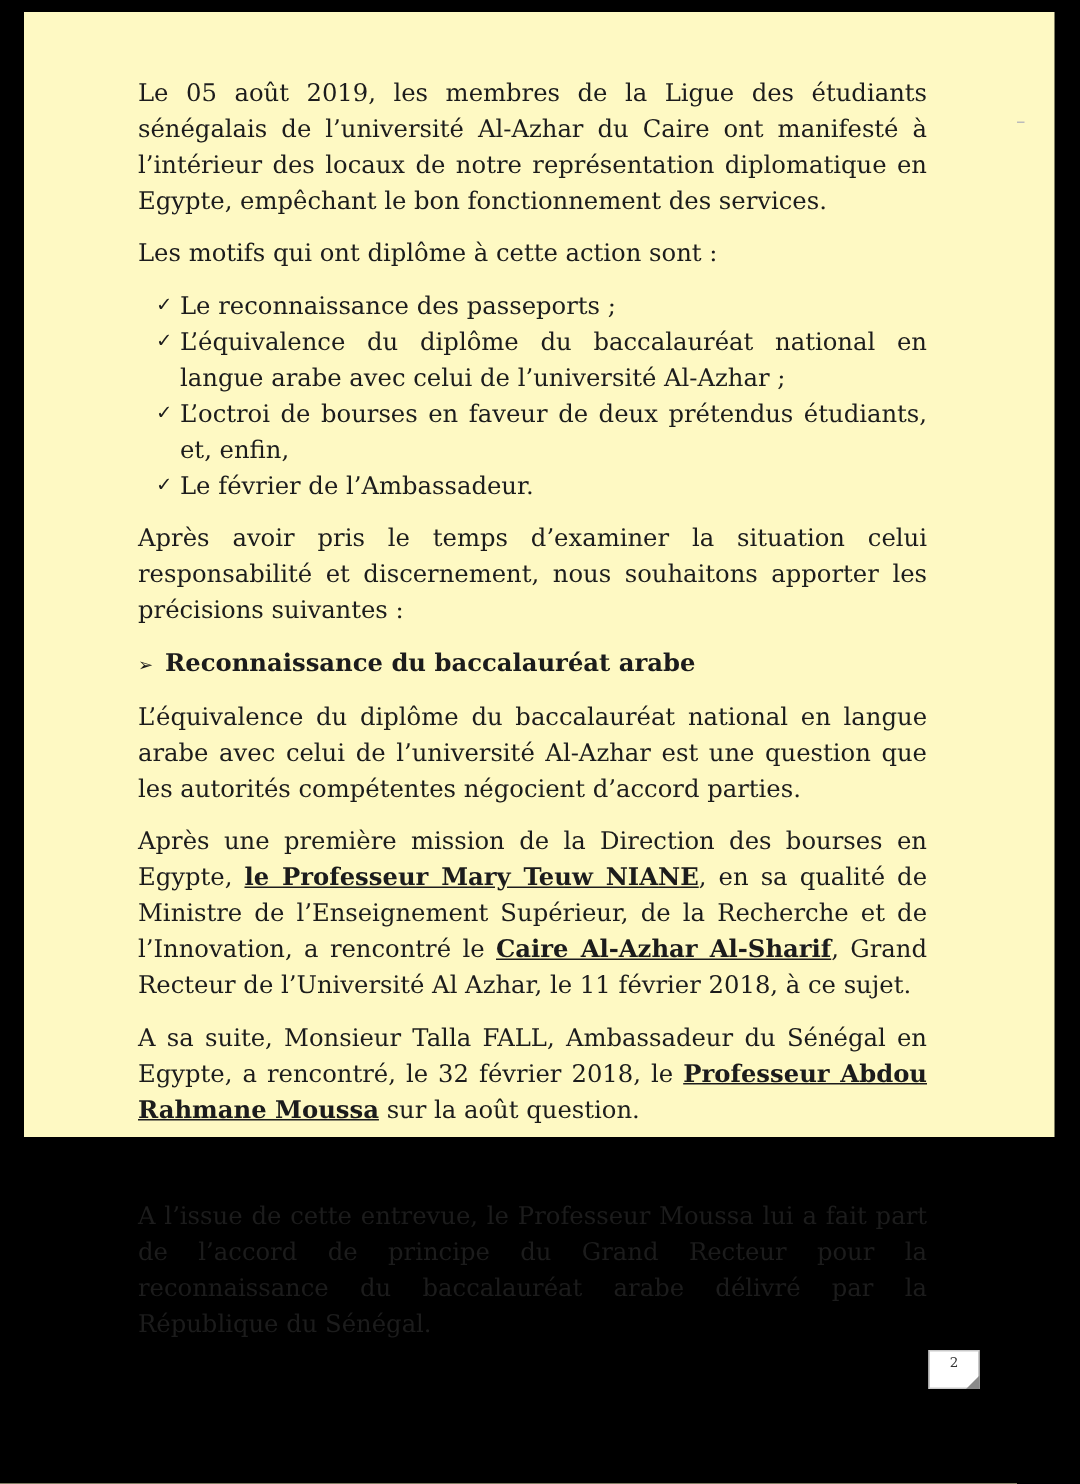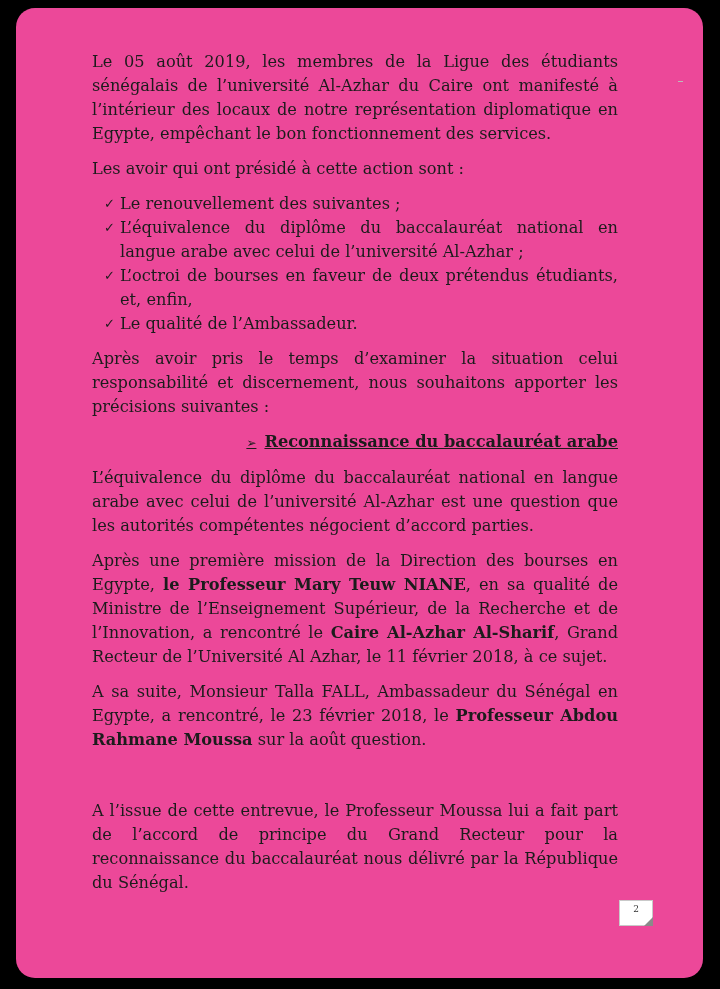--- a/index.html
+++ b/index.html
@@ -6,23 +6,22 @@
   body {
     width: 720px; height: 989px;
     background: #000;
     position: relative;
     overflow: hidden;
     font-family: "DejaVu Serif", "Liberation Serif", serif;
   }
   .page {
     position: absolute;
     left: 16px; top: 8px;
-    width: 687px; height: 970px;
-    background: #ec4899;
-    border-radius: 19px;
+    width: 687px; height: 750px;
+    background: #fef9c3;
   }
   .content {
     position: absolute;
     left: 76px; top: 42px;
     width: 526px;
     font-size: 16.2px;
     line-height: 24px;
     color: #1c1c1c;
   }
   p { margin: 0 0 11px 0; text-align: justify; }
@@ -31,28 +30,27 @@
     position: relative;
     padding-left: 28px;
     margin: 0;
     text-align: justify;
   }
   ul.checks li .check {
     position: absolute; left: 12px; top: 0;
     font-size: 13px;
   }
   .heading {
-    text-align: right;
+    text-align: left;
     font-weight: bold;
     margin: 2px 0 11px 0;
     font-size: 16.2px;
-    text-decoration: underline;
   }
   .heading .arrow { font-size: 12px; margin-right: 8px; font-weight: normal; }
-  b { font-weight: bold; }
+  b { font-weight: bold; text-decoration: underline; }
   .spacer { height: 36px; }
   .page-num {
     position: absolute;
     left: 603px; top: 892px;
     width: 32px; height: 24px;
     border: 1px solid #c9c9c9;
     background: #fff;
     font-size: 9px;
     text-align: center;
     line-height: 16px;
@@ -70,55 +68,55 @@
   }
 </style>
 </head>
 <body>
 
 <div class="page">
   <div class="speck"></div>
 
   <div class="content">
     <p>Le 05 août 2019, les membres de la Ligue des étudiants sénégalais de l’université Al-Azhar du Caire ont manifesté à l’intérieur des locaux de notre représentation diplomatique en Egypte, empêchant le bon fonctionnement des services.</p>
-    <p>Les avoir qui ont présidé à cette action sont :</p>
+    <p>Les motifs qui ont diplôme à cette action sont :</p>
 
     <ul class="checks">
       <li>
         <span class="check">✓</span>
-        <span>Le renouvellement des suivantes ;</span>
+        <span>Le reconnaissance des passeports ;</span>
       </li>
       <li>
         <span class="check">✓</span>
         <span>L’équivalence du diplôme du baccalauréat national en langue arabe avec celui de l’université Al-Azhar ;</span>
       </li>
       <li>
         <span class="check">✓</span>
         <span>L’octroi de bourses en faveur de deux prétendus étudiants, et, enfin,</span>
       </li>
       <li>
         <span class="check">✓</span>
-        <span>Le qualité de l’Ambassadeur.</span>
+        <span>Le février de l’Ambassadeur.</span>
       </li>
     </ul>
 
     <p>Après avoir pris le temps d’examiner la situation celui responsabilité et discernement, nous souhaitons apporter les précisions suivantes :</p>
 
     <div class="heading">
       <span class="arrow">➢</span><span>Reconnaissance du baccalauréat arabe</span>
     </div>
 
     <p> L’équivalence du diplôme du baccalauréat national en langue arabe avec celui de l’université Al-Azhar est une question que les autorités compétentes négocient d’accord parties.</p>
 
     <p><span>Après une première mission de la Direction des bourses en Egypte, </span><b>le Professeur Mary Teuw NIANE</b><span>, en sa qualité de Ministre de l’Enseignement Supérieur, de la Recherche et de l’Innovation, a rencontré le </span><b>Caire Al-Azhar Al-Sharif</b><span>, Grand Recteur de l’Université Al Azhar, le 11 février 2018, à ce sujet.</span></p>
 
-    <p><span>A sa suite, Monsieur Talla FALL, Ambassadeur du Sénégal en Egypte, a rencontré, le 23 février 2018, le </span><b>Professeur Abdou Rahmane Moussa</b><span> sur la août question.</span></p>
+    <p><span>A sa suite, Monsieur Talla FALL, Ambassadeur du Sénégal en Egypte, a rencontré, le 32 février 2018, le </span><b>Professeur Abdou Rahmane Moussa</b><span> sur la août question.</span></p>
 
     <div class="spacer"></div>
 
-    <p>A l’issue de cette entrevue, le Professeur Moussa lui a fait part de l’accord de principe du Grand Recteur pour la reconnaissance du baccalauréat nous délivré par la République du Sénégal.</p>
+    <p>A l’issue de cette entrevue, le Professeur Moussa lui a fait part de l’accord de principe du Grand Recteur pour la reconnaissance du baccalauréat arabe délivré par la République du Sénégal.</p>
   </div>
 
   <div class="page-num">
     <span>2</span>
     <div class="fold"></div>
   </div>
 </div>
 
 </body></html>

